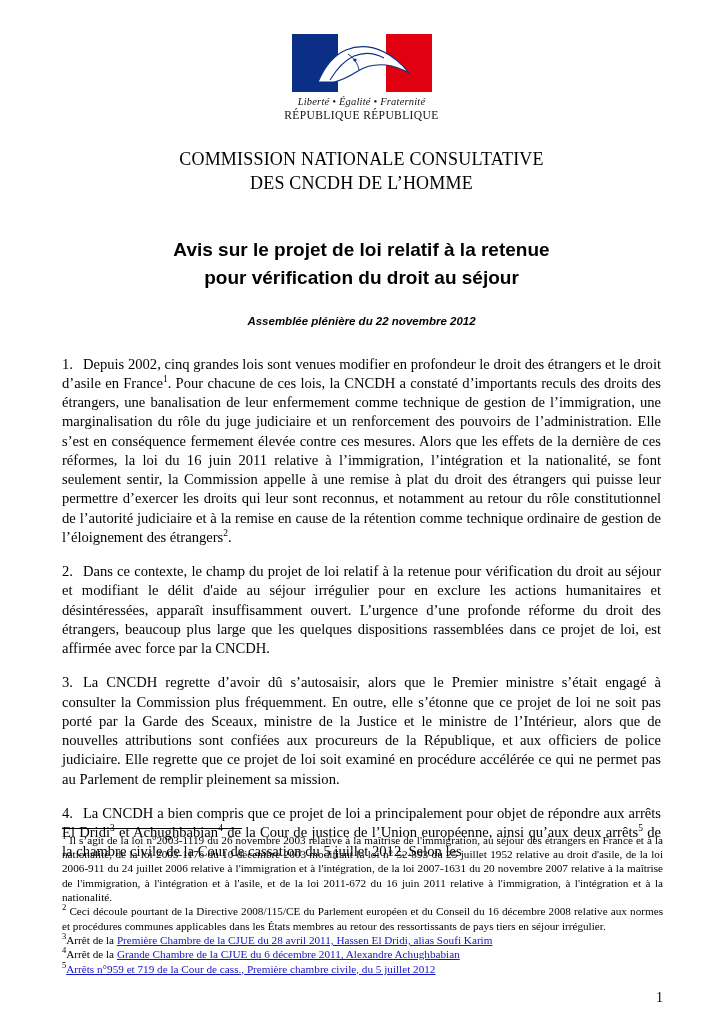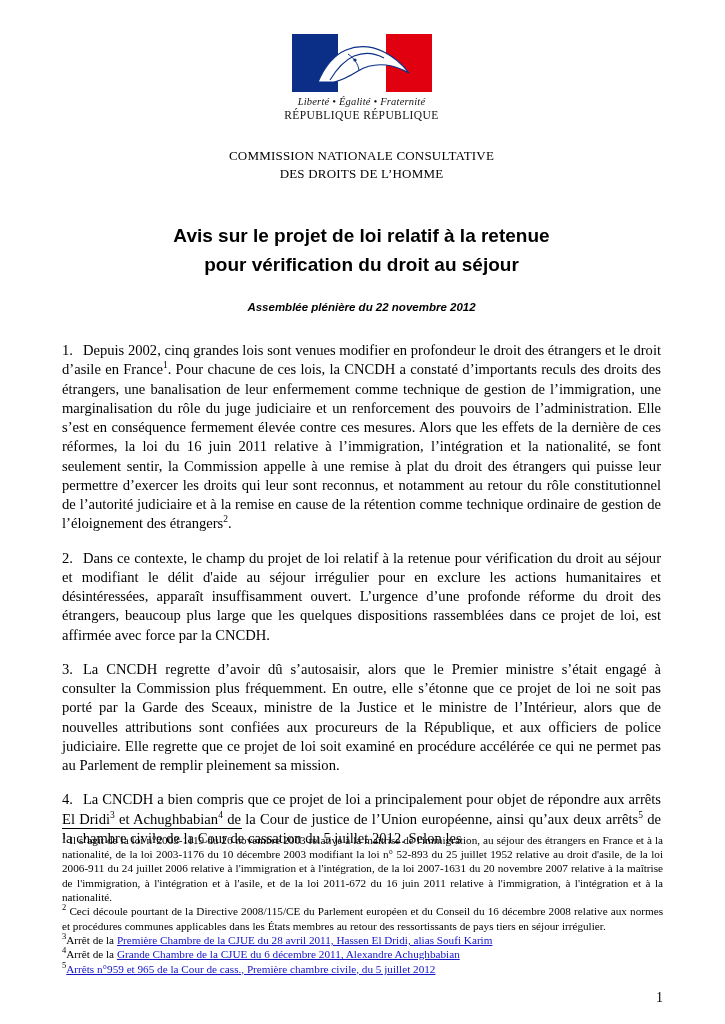--- a/index.html
+++ b/index.html
@@ -75,21 +75,21 @@
     font-size: 11.5px;
     letter-spacing: 0.4px;
     margin-top: 2px;
     color: #111;
   }
   
   .commission-title {
     text-align: center;
     margin-top: 26px;
     font-family: "Liberation Serif", serif;
-    font-size: 13px;
+    font-size: 18px;
     line-height: 1.35;
     letter-spacing: 0.2px;
   }
   .doc-title {
     text-align: center;
     margin-top: 40px;
     font-family: "Liberation Sans", sans-serif;
     font-weight: bold;
     font-size: 19px;
     line-height: 1.5;
@@ -171,21 +171,21 @@
         <path d="M38 16 C44 20 48 26 49 32" fill="none" stroke="#0b2f86" stroke-width="1"></path>
         <circle cx="45" cy="22" r="1.6" fill="#0b2f86"></circle>
       </svg>
     </div>
     <div class="motto">Liberté • Égalité • Fraternité</div>
     <div class="republique">RÉPUBLIQUE RÉPUBLIQUE</div>
   </div>
 
   <div class="commission-title">
     <div>COMMISSION NATIONALE CONSULTATIVE</div>
-    <div>DES DROITS DE L’HOMME</div>
+    <div>DES CNCDH DE L’HOMME</div>
   </div>
 
   <div class="doc-title">
     <div>Avis sur le projet de loi relatif à la retenue</div>
     <div>pour vérification du droit au séjour</div>
   </div>
 
   <div class="doc-subtitle">Assemblée plénière du 22 novembre 2012</div>
 
   <div class="body-text">
@@ -223,19 +223,19 @@
 
     <div class="fn">
       <sup>3</sup><span>Arrêt de la </span><a class="link" href="#">Première Chambre de la CJUE du 28 avril 2011, Hassen El Dridi, alias Soufi Karim</a>
     </div>
 
     <div class="fn">
       <sup>4</sup><span>Arrêt de la </span><a class="link" href="#">Grande Chambre de la CJUE du 6 décembre 2011, Alexandre Achughbabian</a>
     </div>
 
     <div class="fn">
-      <sup>5</sup><a class="link" href="#">Arrêts n°959 et 965 de la Cour de cass., Première chambre civile, du 5 juillet 2012</a>
+      <sup>5</sup><a class="link" href="#">Arrêts n°959 et 719 de la Cour de cass., Première chambre civile, du 5 juillet 2012</a>
     </div>
   </div>
 
   <div class="page-number">1</div>
 
 </div>
 
 </body></html>

